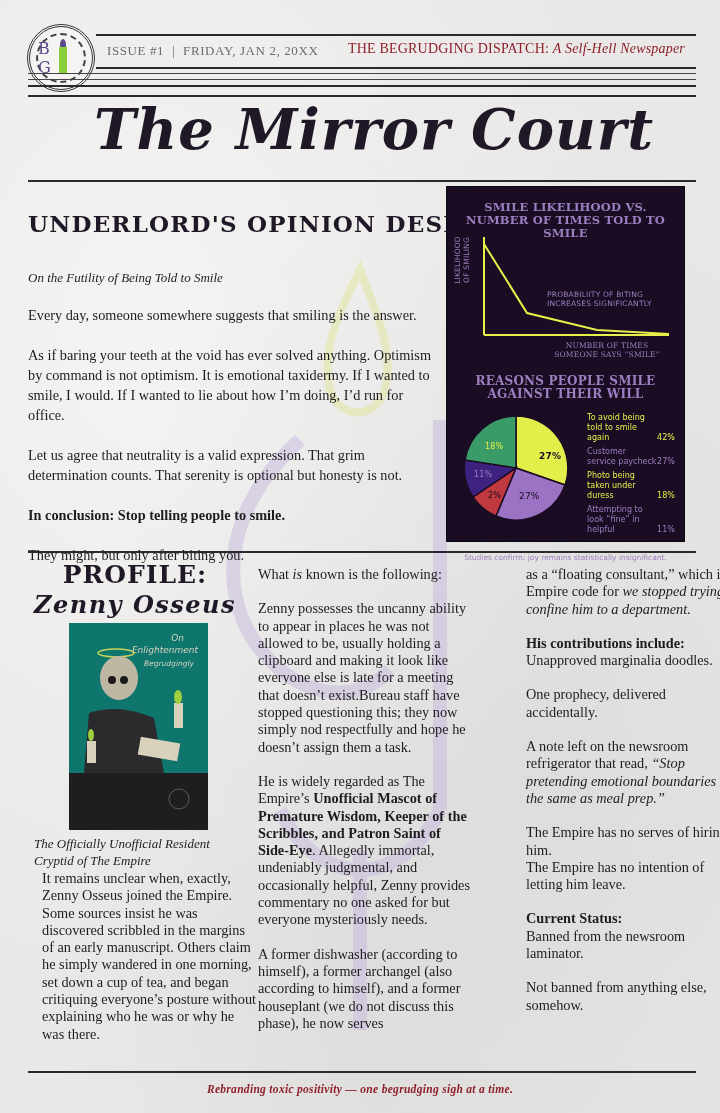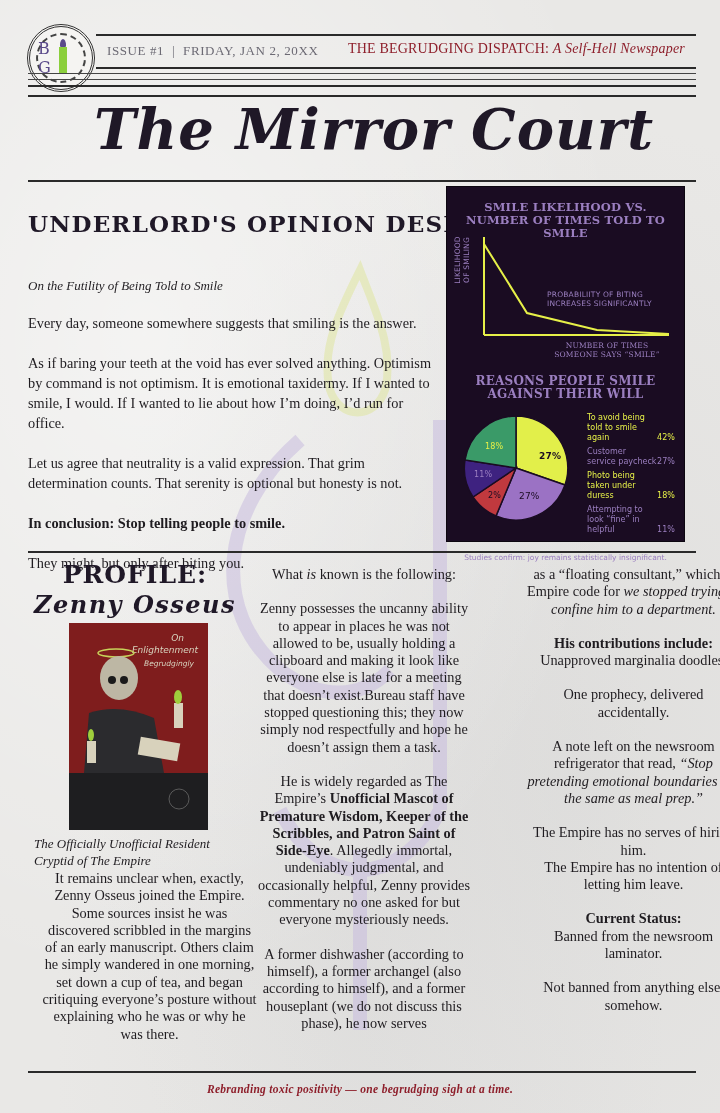--- a/index.html
+++ b/index.html
@@ -32,46 +32,46 @@
 
   .issue-line { position: absolute; left: 107px; top: 43px; font-size: 13px; letter-spacing: 0.6px; color: #6c6a74; font-family: "Liberation Serif", serif; }
   .dispatch { position: absolute; right: 35px; top: 41px; font-size: 14px; color: #8e1f2b; letter-spacing: 0.2px; }
   .dispatch i { font-style: italic; }
 
   .masthead { position: absolute; left: 0; width: 720px; top: 96px; text-align: center;
               font-family: "DejaVu Serif", serif; font-style: italic; font-weight: bold; font-size: 56px; color: #1f1827; letter-spacing: 1px; padding-left: 28px; }
 
   
   .opinion-title { position: absolute; left: 28px; top: 210px; font-size: 23px; font-weight: bold; letter-spacing: 1.2px; color: #1f1827; font-family: "DejaVu Serif", serif; }
-  .opinion-body { position: absolute; left: 28px; top: 268px; width: 410px; font-size: 14.3px; line-height: 20px; color: #1f1c20; margin-top: 8px; }
+  .opinion-body { position: absolute; left: 28px; top: 268px; width: 410px; font-size: 14.3px; line-height: 20px; color: #1f1c20; }
   .opinion-body p { margin-bottom: 20px; }
   .opinion-body .sub { font-style: italic; font-size: 13px; margin-bottom: 17px; }
 
   
   .chart-box { position: absolute; left: 446px; top: 186px; width: 239px; height: 356px; background: #1a0c22; border: 1px solid #0c0610; padding-left: 40px; }
   .chart-title { position: absolute; left: 0; width: 100%; text-align: center; color: #9b7fc0; font-family: "DejaVu Serif", serif; font-weight: bold; font-size: 11.5px; line-height: 13px; letter-spacing: 0.2px; }
   .chart-label { position: absolute; color: #9b7fc0; font-family: "DejaVu Sans", sans-serif; font-size: 7.5px; line-height: 9px; letter-spacing: 0.2px; }
   .legend { position: absolute; left: 134px; top: 439px; width: 100px; font-family: "DejaVu Sans", sans-serif; font-size: 8px; line-height: 10px; }
   .legend-item { display: flex; justify-content: center; align-items: flex-end; margin-bottom: 4px; }
   .legend-item.y { color: #e6f048; }
   .legend-item.p { color: #9b7fc0; }
   .legend-text { width: 70px; }
   .footnote { position: absolute; left: 0; width: 100%; top: 517px; text-align: center; color: #9b7fc0; font-family: "DejaVu Sans", sans-serif; font-size: 7.5px; }
 
   
   .profile-h { position: absolute; left: 20px; width: 230px; text-align: center; font-family: "DejaVu Serif", serif; color: #1f1827; }
   .profile-h1 { top: 560px; font-size: 25px; font-weight: bold; letter-spacing: 1px; }
   .profile-h2 { top: 590px; font-size: 24px; font-style: italic; font-weight: bold; letter-spacing: 1.5px; }
 
-  .portrait { position: absolute; left: 69px; top: 623px; width: 139px; height: 207px; background: #7f1d1d; overflow: hidden; }
+  .portrait { position: absolute; left: 69px; top: 623px; width: 139px; height: 207px; background: #0f766e; overflow: hidden; }
   .portrait-text { position: absolute; right: 10px; text-align: center; color: #d8d4bf; font-family: "DejaVu Sans", sans-serif; font-style: italic; }
 
   .caption { position: absolute; left: 34px; top: 835px; width: 210px; font-style: italic; font-size: 13px; line-height: 17px; color: #1f1c20; }
   .col { position: absolute; font-size: 14.3px; line-height: 17.3px; color: #1f1c20; }
-  .col p { margin-bottom: 17px; text-align: center; }
+  .col p { margin-bottom: 17px; }
   .col1 { left: 34px; top: 870px; width: 215px; margin-left: 8px; }
   .col2 { left: 258px; top: 566px; width: 212px; }
   .col3 { left: 485px; top: 566px; width: 215px; margin-left: 41px; }
   .col .nogap { margin-bottom: 0; }
 
   .footer-tag { position: absolute; left: 0; width: 720px; top: 1083px; text-align: center; color: #8e1f2b; font-style: italic; font-weight: bold; font-size: 11.5px; letter-spacing: 0.3px; }
 </style>
 </head>
 <body>
 

